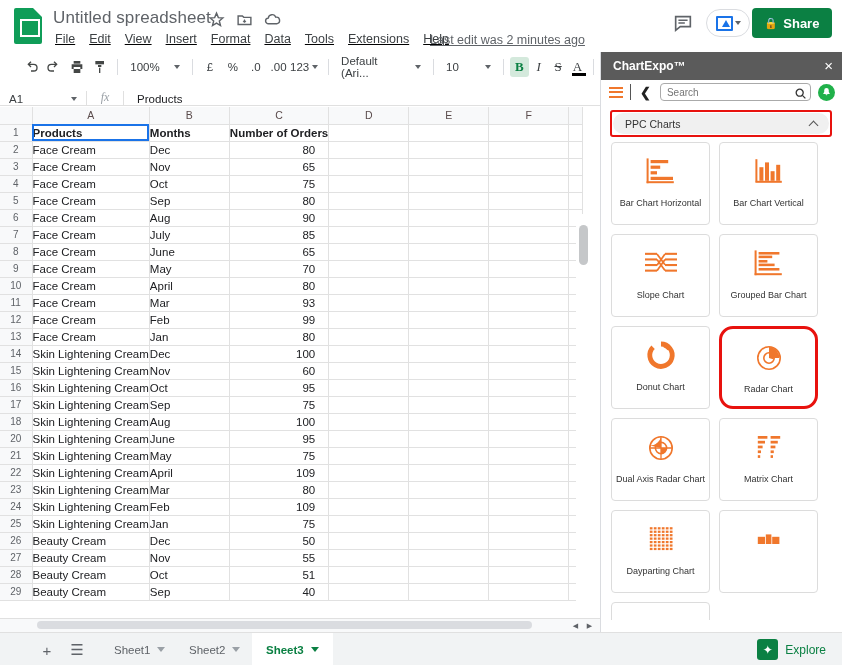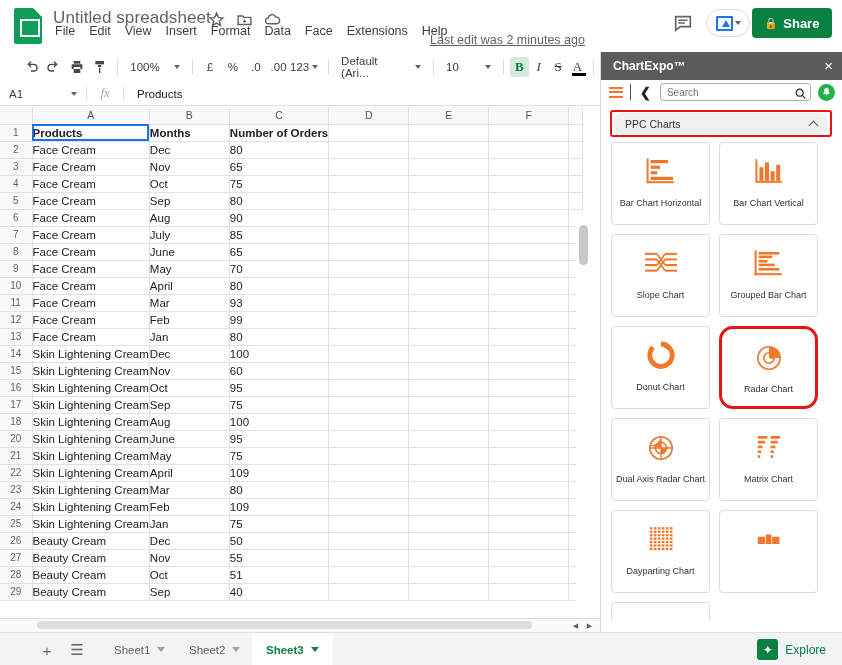--- a/index.html
+++ b/index.html
@@ -26,21 +26,21 @@
     border-left: 9px solid transparent; border-top: 9px solid #fff;
   }
   .doc-title {
     position: absolute; left: 53px; top: 8px; font-size: 17px; color: #5f6368;
     letter-spacing: .1px; white-space: nowrap;
   }
   .title-icons { position: absolute; left: 208px; top: 11px; display: flex; gap: 11px; }
   .ti { width: 17px; height: 17px; color: #5f6368; display: block; }
   .ti svg { display: block; }
 
-  .menubar { position: absolute; left: 55px; top: 24px; display: flex; gap: 14px; }
+  .menubar { position: absolute; left: 55px; top: 32px; display: flex; gap: 14px; text-decoration: underline; }
   .menu-item { font-size: 12.5px; color: #3c4043; cursor: default; white-space: nowrap; }
   .lastedit {
     position: absolute; left: 430px; top: 33px; font-size: 12.5px; color: #5f6368;
     text-decoration: underline; white-space: nowrap;
   }
 
   .comment-icon { position: absolute; left: 672px; top: 12px; width: 22px; height: 22px; color: #5f6368; }
   .present-btn {
     position: absolute; left: 706px; top: 9px; width: 44px; height: 28px;
     border: 1px solid #dadce0; border-radius: 14px; display: flex; align-items: center;
@@ -86,36 +86,36 @@
   .fmt-btn {
     width: 22px; height: 20px; color: #3c4043; font-size: 13px;
     font-family: "Liberation Serif", serif; display: flex; align-items: center; justify-content: center;
   }
   .tcolor { position: relative; }
   .tcolor:after { content: ""; position: absolute; left: 4px; bottom: 1px; width: 14px; height: 3px; background: #000; }
 
   
   .formulabar {
     position: absolute; left: 0; top: 82px; width: 600px; height: 24px;
-    background: #fff; border-bottom: 1px solid #e0e0e0; display: flex; align-items: center;
+    background: #fff; border-bottom: 1px solid #e0e0e0; display: flex; align-items: flex-end;
   }
   .namebox { width: 86px; display: flex; align-items: center; justify-content: space-between; padding: 0 9px; font-size: 11.5px; color: #3c4043; }
   .fbar-sep { width: 1px; height: 14px; background: #e0e0e0; }
   .fx { width: 36px; text-align: center; font-size: 12px; font-style: italic; color: #9aa0a6; font-family: "Liberation Serif", serif; }
   .fcontent { padding-left: 13px; font-size: 11.5px; color: #202124; }
 
   
   .grid-wrap { position: absolute; left: 0; top: 107px; width: 600px; height: 511px; background: #fff; overflow: hidden; }
   table.grid { border-collapse: collapse; table-layout: fixed; }
   table.grid td, table.grid th { border: 1px solid #e1e1e1; height: 17px; padding: 0; font-weight: normal; }
   .corner { width: 32px; background: #f8f9fa; border-top: none !important; border-left: none !important; }
   .colhead { background: #f8f9fa; text-align: center; font-size: 10.5px; color: #5a4b4b; border-top: none !important; }
   .rowhead { width: 32px; background: #f8f9fa; text-align: center; font-size: 10px; color: #5f6368; border-left: none !important; }
   .cell { font-size: 11.5px; color: #202124; padding: 0 4px; white-space: nowrap; overflow: hidden; }
-  .cell.num { text-align: left; padding-right: 20px; }
+  .cell.num { text-align: right; padding-right: 13px; }
   .cell.hdr { font-weight: bold; }
   .c-a { width: 115px; } .c-b { width: 80px; } .c-c { width: 98px; }
   .c-d { width: 80px; } .c-e { width: 80px; } .c-f { width: 80px; } .c-g { width: 14px; }
   tr.r1 .c-a-sel { outline: 2px solid #1a73e8; outline-offset: -2px; }
   .vscroll { position: absolute; right: 12px; top: 118px; width: 9px; height: 40px; background: #c5c7c9; border-radius: 5px; }
   .vscroll-track { position: absolute; right: 9px; top: 107px; width: 15px; height: 500px; background: #fff; }
   .hscroll-row { position: absolute; left: 0; top: 618px; width: 600px; height: 14px; background: #f8f9fa; border-top: 1px solid #e0e0e0; }
   .hscroll { position: absolute; left: 37px; top: 621px; width: 495px; height: 8px; background: #dadce0; border-radius: 5px; }
   .harrow { position: absolute; top: 620px; width: 11px; height: 11px; font-size: 7px; color: #5f6368; display: flex; align-items: center; justify-content: center; }
 
@@ -197,21 +197,21 @@
       </span>
     </div>
 
     <div class="menubar">
       <span class="menu-item">File</span>
       <span class="menu-item">Edit</span>
       <span class="menu-item">View</span>
       <span class="menu-item">Insert</span>
       <span class="menu-item">Format</span>
       <span class="menu-item">Data</span>
-      <span class="menu-item">Face</span>
+      <span class="menu-item">Tools</span>
       <span class="menu-item">Extensions</span>
       <span class="menu-item">Help</span>
     </div>
     <div class="lastedit">Last edit was 2 minutes ago</div>
 
     <span class="comment-icon">
       <svg width="22" height="22" viewBox="0 0 24 24" fill="none" stroke="#5f6368" stroke-width="1.8">
           <path d="M4 5h16v11H9l-5 4z"></path>
           <path d="M7 9h10M7 12h7" stroke-width="1.5"></path>
         </svg>

